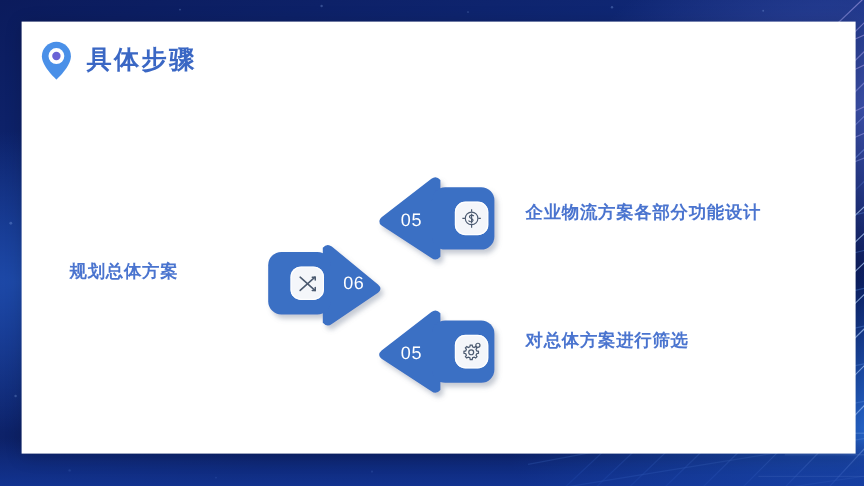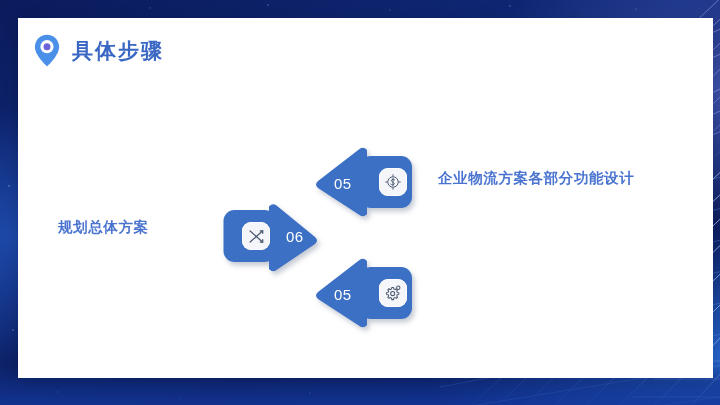--- a/index.html
+++ b/index.html
@@ -360,16 +360,17 @@
             </g>
           </svg>
         </div>
         <div class="node-num">05</div>
       </div>
 
       <div class="label" id="label-top">企业物流方案各部分功能设计</div>
 
       <div class="label" id="label-left">规划总体方案</div>
 
+      <div class="label" id="label-bottom">对总体方案进行筛选</div>
 
     </div>
   </div>
 </div>
 
 </body></html>

